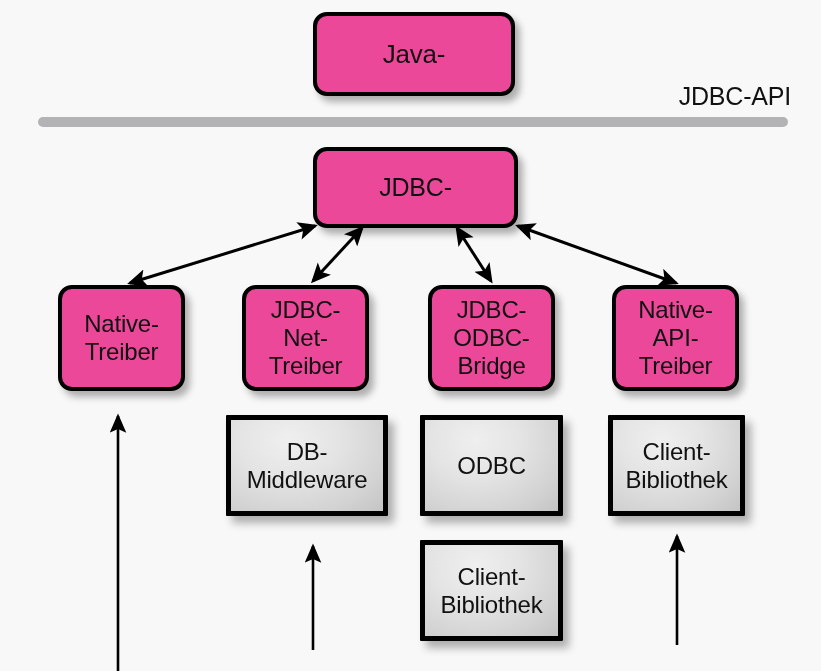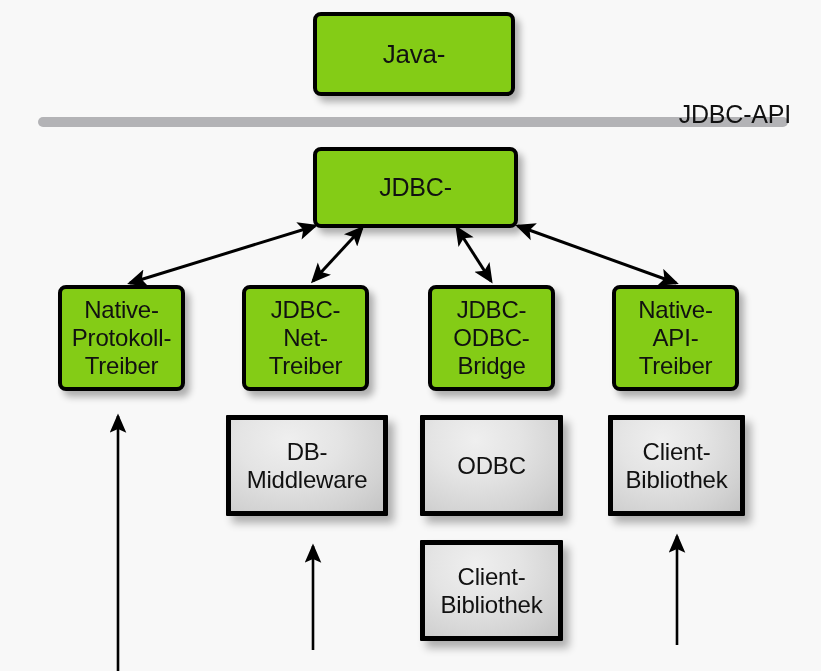--- a/index.html
+++ b/index.html
@@ -31,23 +31,23 @@
     text-align: center;
     color: #111111;
     font-family: "Liberation Sans", sans-serif;
     line-height: 1.16;
     letter-spacing: -0.2px;
     z-index: 5;
   }
 
   
   .node-white {
-    background: #84cc16;
+    background: #ec4899;
     border: 4px solid #000000;
-    border-radius: 8px;
+    border-radius: 14px;
     box-shadow: 5px 6px 7px rgba(0, 0, 0, 0.30);
   }
 
   
   .node-gray {
     border: 5px solid #000000;
     border-radius: 1px;
     background: radial-gradient(ellipse 120% 150% at 38% 22%,
                                 #efefef 0%,
                                 #e4e4e4 28%,
@@ -78,21 +78,21 @@
     top: 117px;
     width: 750px;
     height: 10px;
     background: #b3b3b6;
     border-radius: 6px;
     z-index: 2;
   }
   #api-label {
     position: absolute;
     right: 30px;
-    top: 100px;
+    top: 82px;
     font-family: "Liberation Sans", sans-serif;
     font-size: 25px;
     color: #111111;
     letter-spacing: -0.2px;
     z-index: 3;
   }
 
   
   #arrows {
     position: absolute;
@@ -150,21 +150,20 @@
 
   <div class="box node-white" id="manager-node">
     <div>
       <span class="label-line">JDBC-</span>
     </div>
   </div>
 
   <div class="box node-white" id="drv-native-protokoll">
     <div>
       <span class="label-line">Native-</span>
-      <span class="label-line">Protokoll-</span>
       <span class="label-line">Treiber</span>
     </div>
   </div>
 
   <div class="box node-white" id="drv-jdbc-net">
     <div>
       <span class="label-line">JDBC-</span>
       <span class="label-line">Net-</span>
       <span class="label-line">Treiber</span>
     </div>

